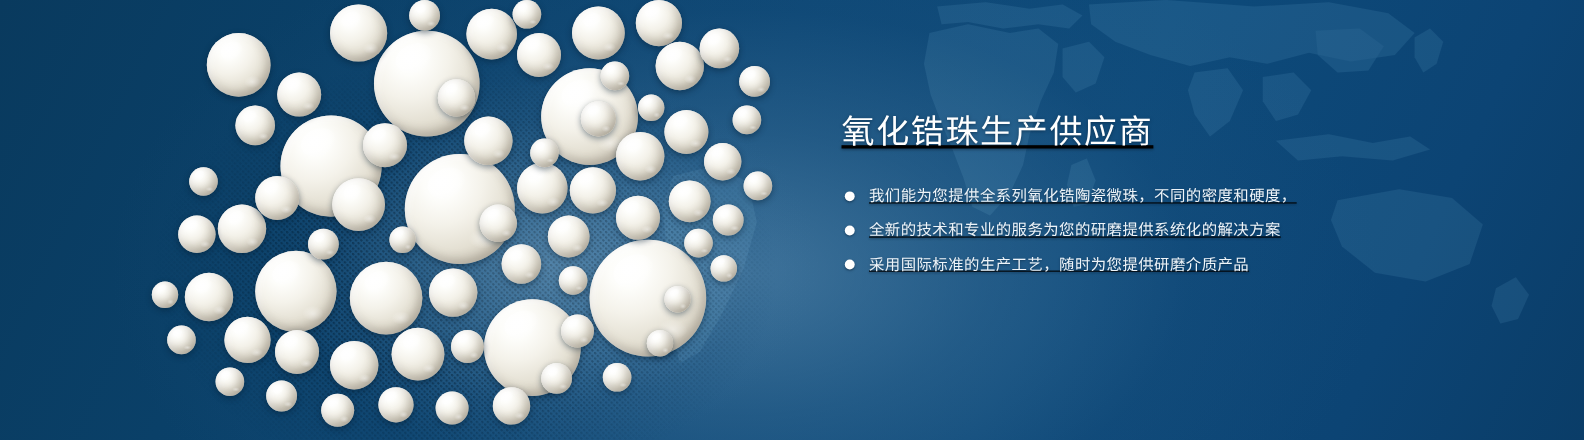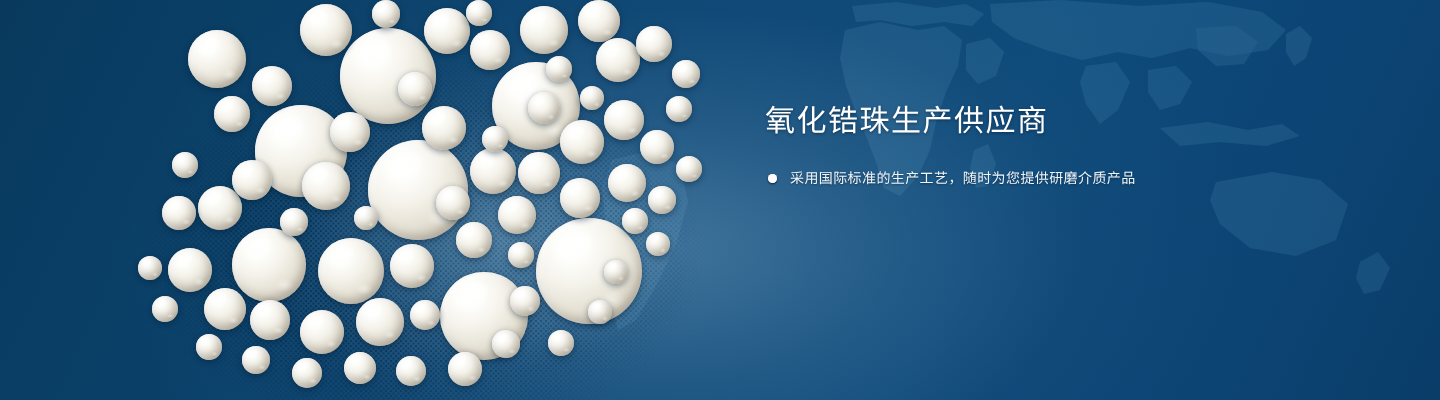--- a/index.html
+++ b/index.html
@@ -125,20 +125,21 @@
     border-radius: 50%;
     background: radial-gradient(ellipse at 50% 50%, rgba(255,255,255,0.42) 0%, rgba(255,255,255,0) 72%);
   }
 
   
   .content {
     position: absolute;
     left: 765px;
     top: 104px;
     width: 620px;
+    text-decoration: underline;
   }
   .title {
     margin: 0;
     font-size: 30px;
     line-height: 1.15;
     font-weight: 400;
     letter-spacing: 1.5px;
     color: #ffffff;
     text-shadow: 0 1px 3px rgba(3,26,46,0.55);
     white-space: nowrap;
@@ -294,23 +295,30 @@
 
   <div class="content">
 
     <h1 class="title">氧化锆珠生产供应商</h1>
 
     <ul class="bullets">
 
       <li class="bullet-item">
         <span class="bullet-dot"></span>
         <span class="bullet-text">
+          <span>我们能为您提供全系列氧化锆陶瓷微珠，不同的密度和硬度，</span>
         </span>
       </li>
 
+      <li class="bullet-item">
+        <span class="bullet-dot"></span>
+        <span class="bullet-text">
+          <span>全新的技术和专业的服务为您的研磨提供系统化的解决方案</span>
+        </span>
+      </li>
 
       <li class="bullet-item">
         <span class="bullet-dot"></span>
         <span class="bullet-text">
           <span>采用国际标准的生产工艺，随时为您提供研磨介质产品</span>
         </span>
       </li>
 
     </ul>
   </div>

